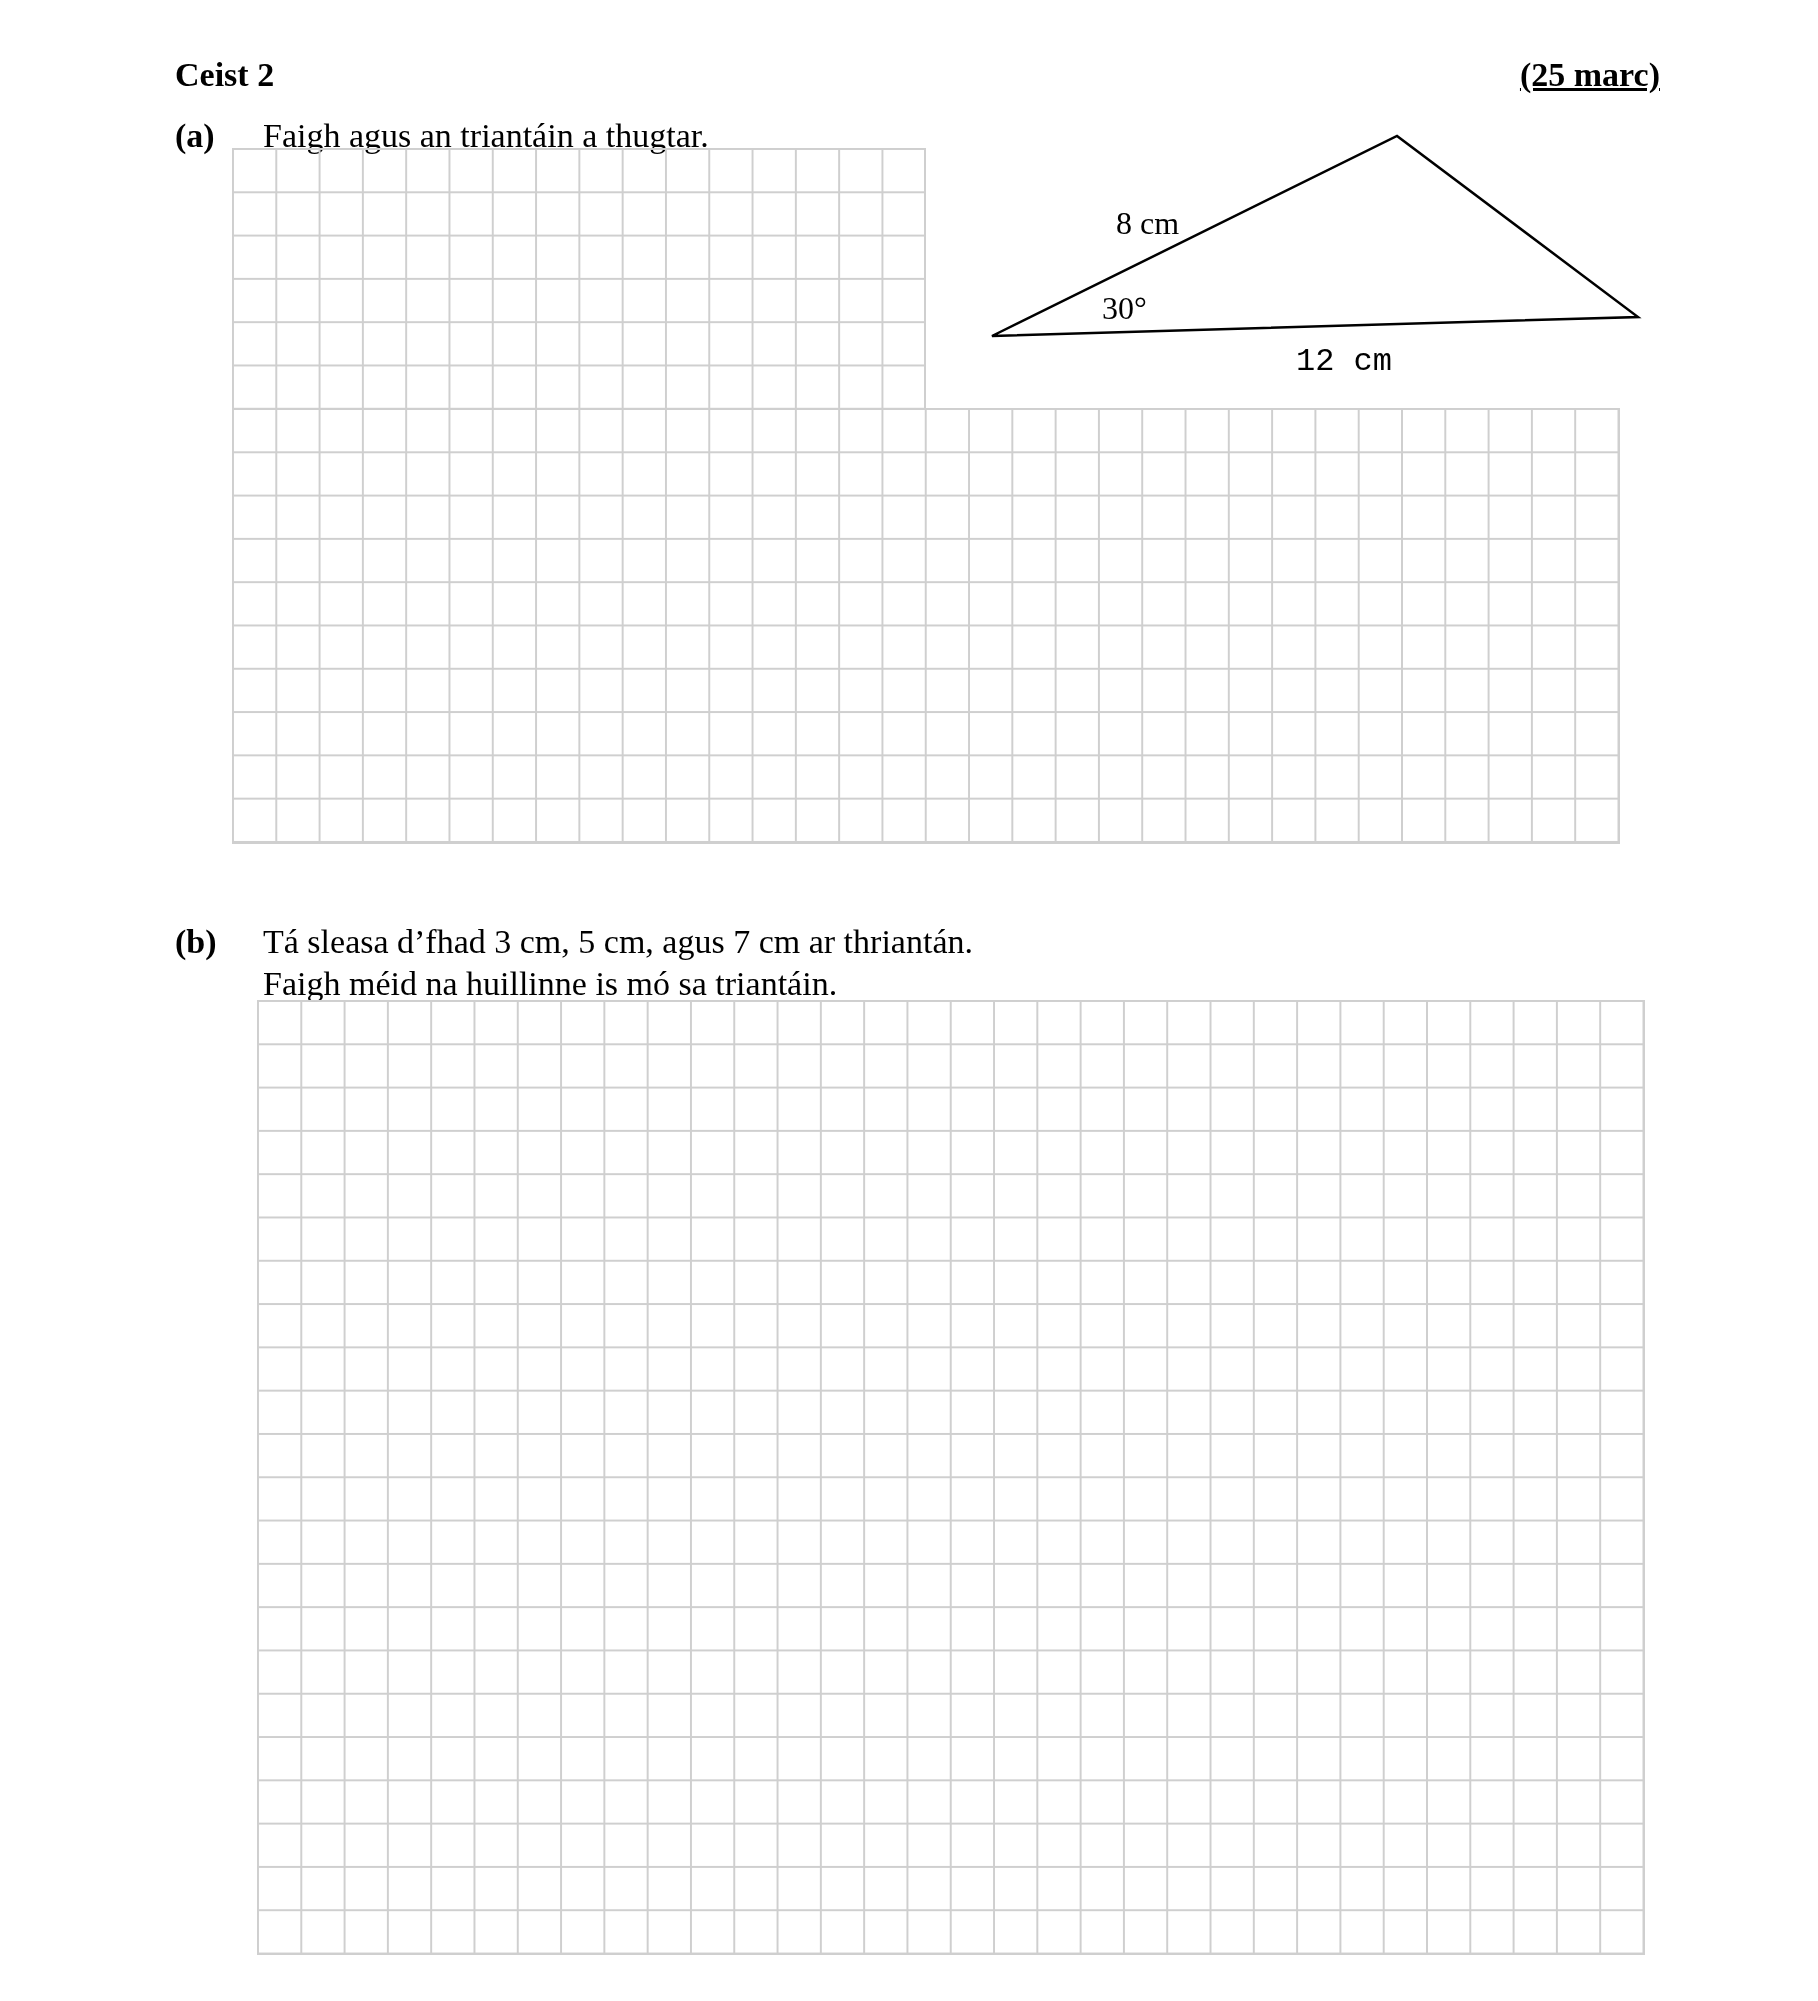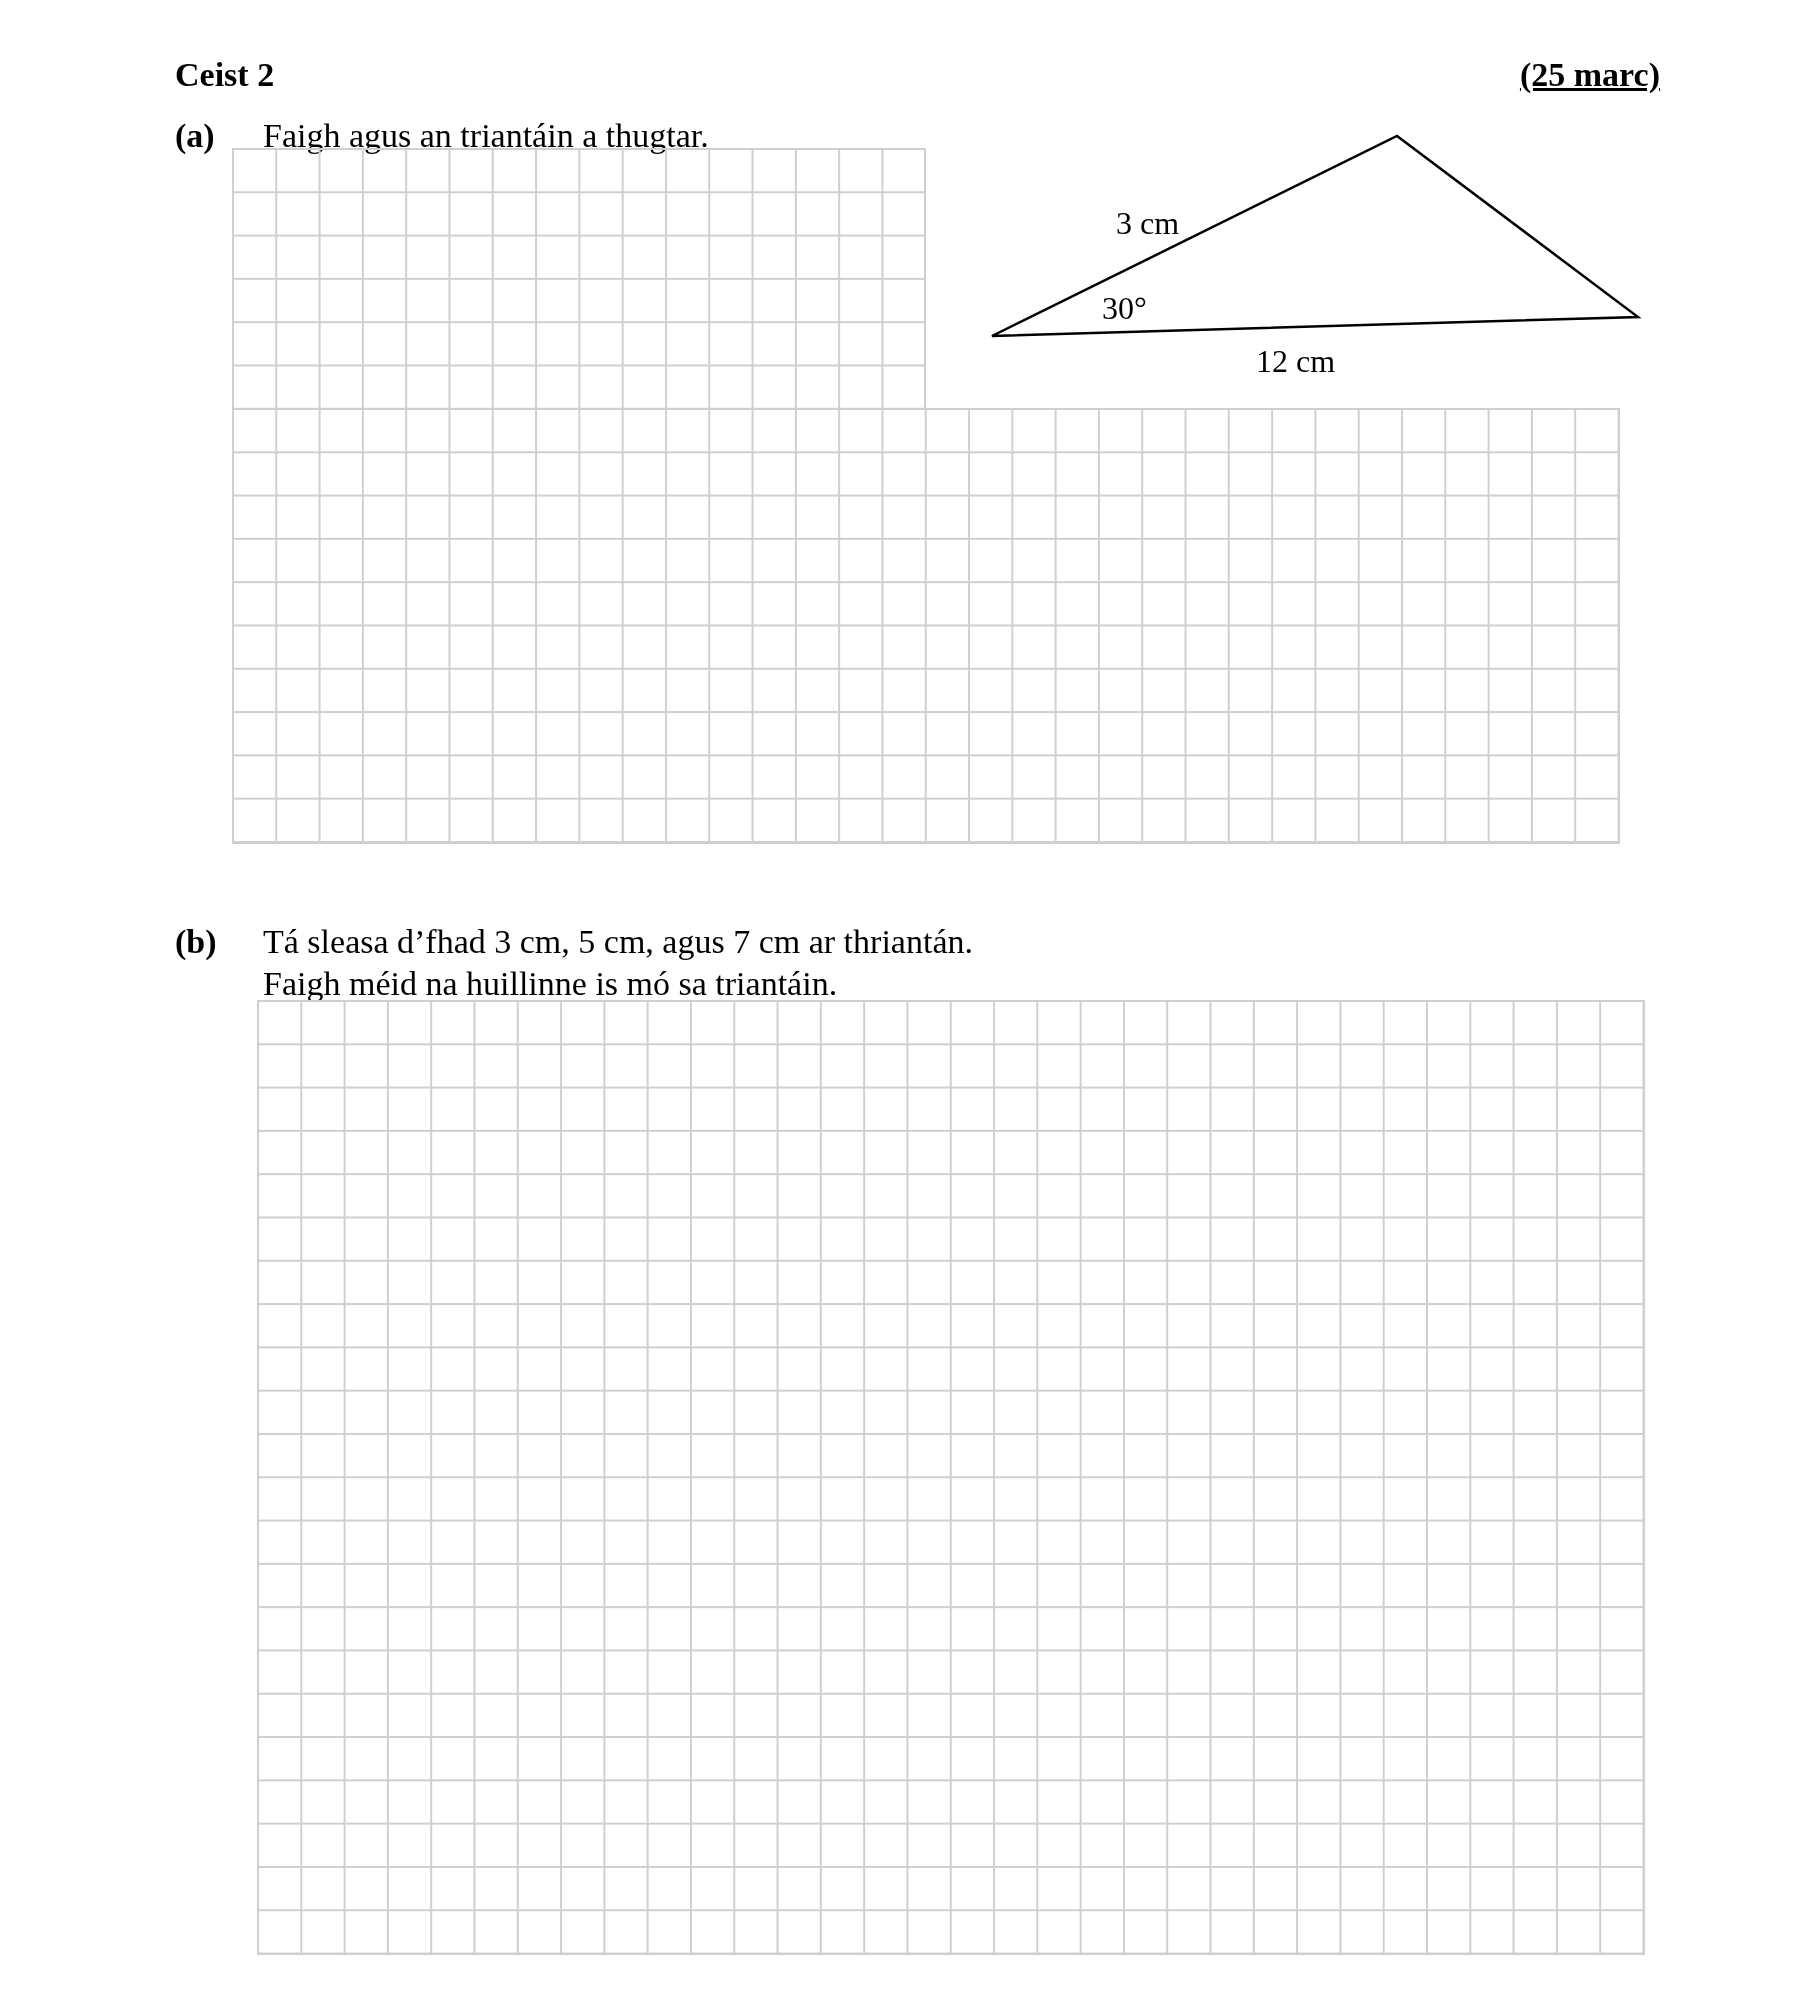--- a/index.html
+++ b/index.html
@@ -24,21 +24,21 @@
 
 <div class="abs bold t" style="left:175px;top:91px;">(a)</div>
 <div class="abs t" style="left:263px;top:91px;">Faigh agus an triantáin a thugtar.</div>
 
 <div class="grid" style="left:232px;top:148px;width:694px;height:262px;border-bottom:none;"></div>
 <div class="grid" style="left:232px;top:408px;width:1388px;height:436px;"></div>
 
 <svg width="1818" height="500">
   <polygon points="992,336 1397,136 1638,317" fill="none" stroke="#000" stroke-width="2.5" stroke-linejoin="miter"></polygon>
 </svg>
-<div class="abs lbl" style="left:1116px;top:205px;">3 cm</div>
+<div class="abs lbl" style="left:1116px;top:205px;">8 cm</div>
 <div class="abs lbl" style="left:1102px;top:290px;">30°</div>
-<div class="abs lbl" style="left:1256px;top:343px;">12 cm</div>
+<div class="abs lbl" style="left:1296px;top:343px;font-family:Liberation Mono, monospace;">12 cm</div>
 
 <div class="abs bold t" style="left:175px;top:897px;">(b)</div>
 <div class="abs t" style="left:263px;top:897px;">Tá sleasa d’fhad 3 cm, 5 cm, agus 7 cm ar thriantán.</div>
 <div class="abs t" style="left:263px;top:939px;">Faigh méid na huillinne is mó sa triantáin.</div>
 
 <div class="grid" style="left:257px;top:1000px;width:1388px;height:955px;"></div>
 
 </body></html>

